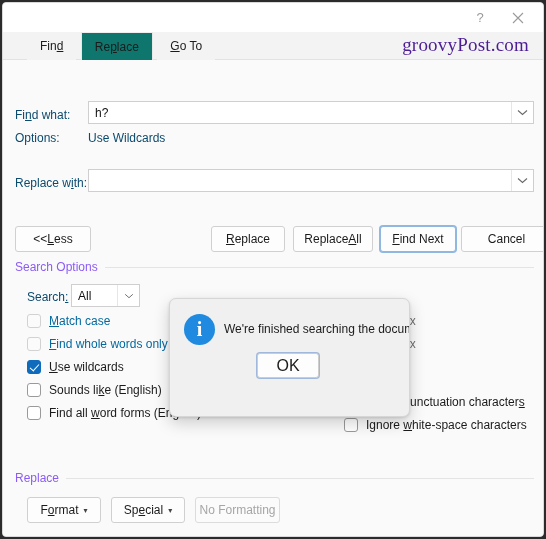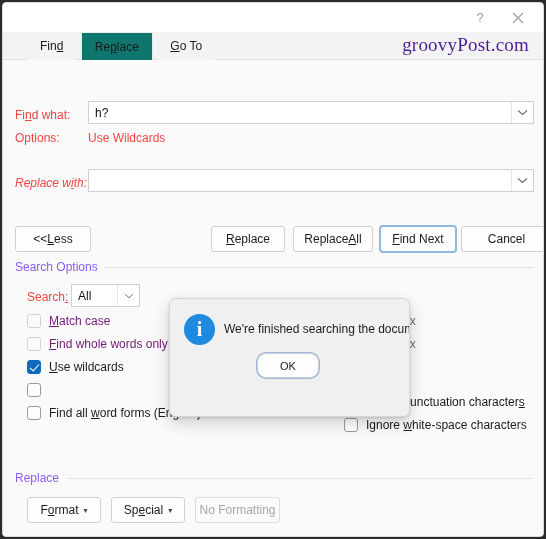--- a/index.html
+++ b/index.html
@@ -87,21 +87,21 @@
   
   .panel {
     position: relative;
     height: 476px;
     background: #fafafa;
   }
 
   .lbl {
     position: absolute;
     font-size: 12px;
-    color: #ef4444;
+    color: #0c4a6e;
     white-space: nowrap;
   }
   u { text-decoration: underline; text-underline-offset: 1px; }
 
   
   .combo {
     position: absolute;
     height: 23px;
     background: #ffffff;
     border: 1px solid #cfcfcf;
@@ -185,21 +185,21 @@
   }
   .cb.checked .box::after {
     content: "";
     position: absolute;
     left: 4px; top: 1px;
     width: 4px; height: 8px;
     border: solid #fff;
     border-width: 0 1.6px 1.6px 0;
     transform: rotate(42deg);
   }
-  .cb.disabled { color: #701a75; }
+  .cb.disabled { color: #0369a1; }
   .cb.disabled .box { border-color: #d2d2d2; background: #fbfbfb; }
 
   
   .modal {
     position: absolute;
     left: 166px; top: 238px;
     width: 241px; height: 119px;
     background: #f0f0f0;
     border: 1px solid #d6d6d6;
     border-radius: 7px;
@@ -249,22 +249,22 @@
     font-size: 12px;
     color: #1b1b1b;
     white-space: nowrap;
   }
   .modal-ok {
     position: absolute;
     left: 87px; top: 54px;
     width: 62px; height: 25px;
     background: #fdfdfd;
     border: 1px solid #cdcdcd;
-    border-radius: 9px;
-    font-size: 11px;
+    border-radius: 3px;
+    font-size: 16px;
     color: #1b1b1b;
     display: flex; align-items: center; justify-content: center;
     box-shadow: 0 0 0 1px #9fb8dc;
     cursor: default;
   }
 </style>
 </head>
 <body>
 
 <div class="window">
@@ -305,21 +305,21 @@
       <div class="arrow">
         <svg width="11" height="7" viewBox="0 0 11 7">
             <path d="M1 1.5 L5.5 5.5 L10 1.5" stroke="#6b6b6b" stroke-width="1.1" fill="none"></path>
           </svg>
       </div>
     </div>
 
     <div class="lbl" style="left:12px; top:71px;">Options:</div>
     <div class="lbl" style="left:85px; top:71px;">Use Wildcards</div>
 
-    <div class="lbl" style="left:12px; top:116px;font-style:italic;"><span>Replace w</span><u>i</u><span>th:</span></div>
+    <div class="lbl" style="left:12px; top:116px;"><span>Replace w</span><u>i</u><span>th:</span></div>
     <div class="combo" style="left:85px; top:109px; width:446px;">
       <div class="val" placeholder=""></div>
       <div class="arrow">
         <svg width="11" height="7" viewBox="0 0 11 7">
             <path d="M1 1.5 L5.5 5.5 L10 1.5" stroke="#6b6b6b" stroke-width="1.1" fill="none"></path>
           </svg>
       </div>
     </div>
 
     <div class="btn" style="left:12px; top:166px; width:76px;">
@@ -366,20 +366,21 @@
     <div class="cb disabled" style="left:24px; top:277px;">
       <span class="box"></span>
       <span><u>F</u><span>ind whole words only</span></span>
     </div>
     <div class="cb checked" style="left:24px; top:300px;">
       <span class="box"></span>
       <span><u>U</u><span>se wildcards</span></span>
     </div>
     <div class="cb" style="left:24px; top:323px;">
       <span class="box"></span>
+      <span><span>Sounds li</span><u>k</u><span>e (English)</span></span>
     </div>
     <div class="cb" style="left:24px; top:346px;">
       <span class="box"></span>
       <span><span>Find all </span><u>w</u><span>ord forms (English)</span></span>
     </div>
 
     <div class="lbl" style="left:404px; top:254px; color:#6e6e6e;">ix</div>
     <div class="lbl" style="left:404px; top:277px; color:#6e6e6e;">ix</div>
 
     <div class="cb" style="left:341px; top:335px;">

